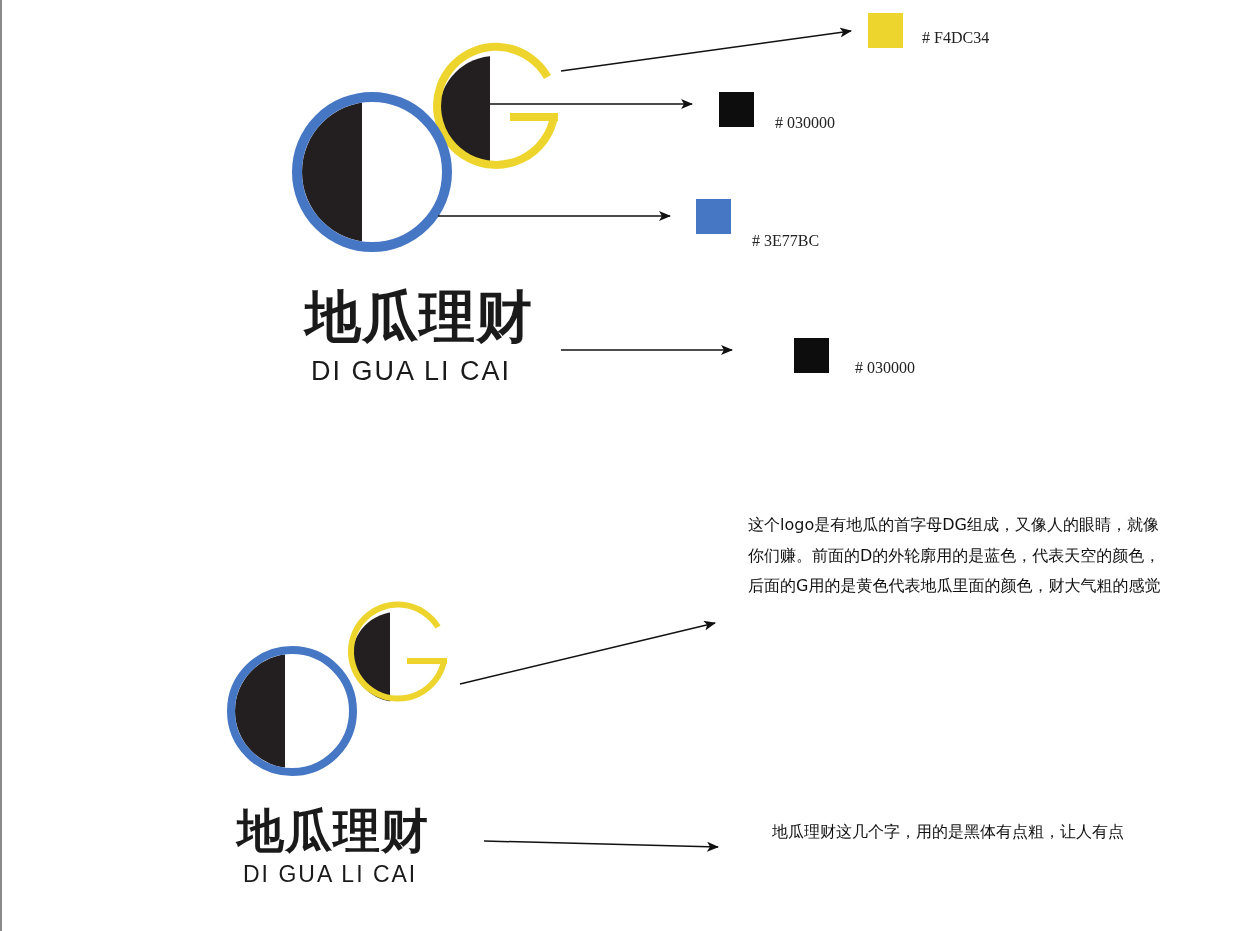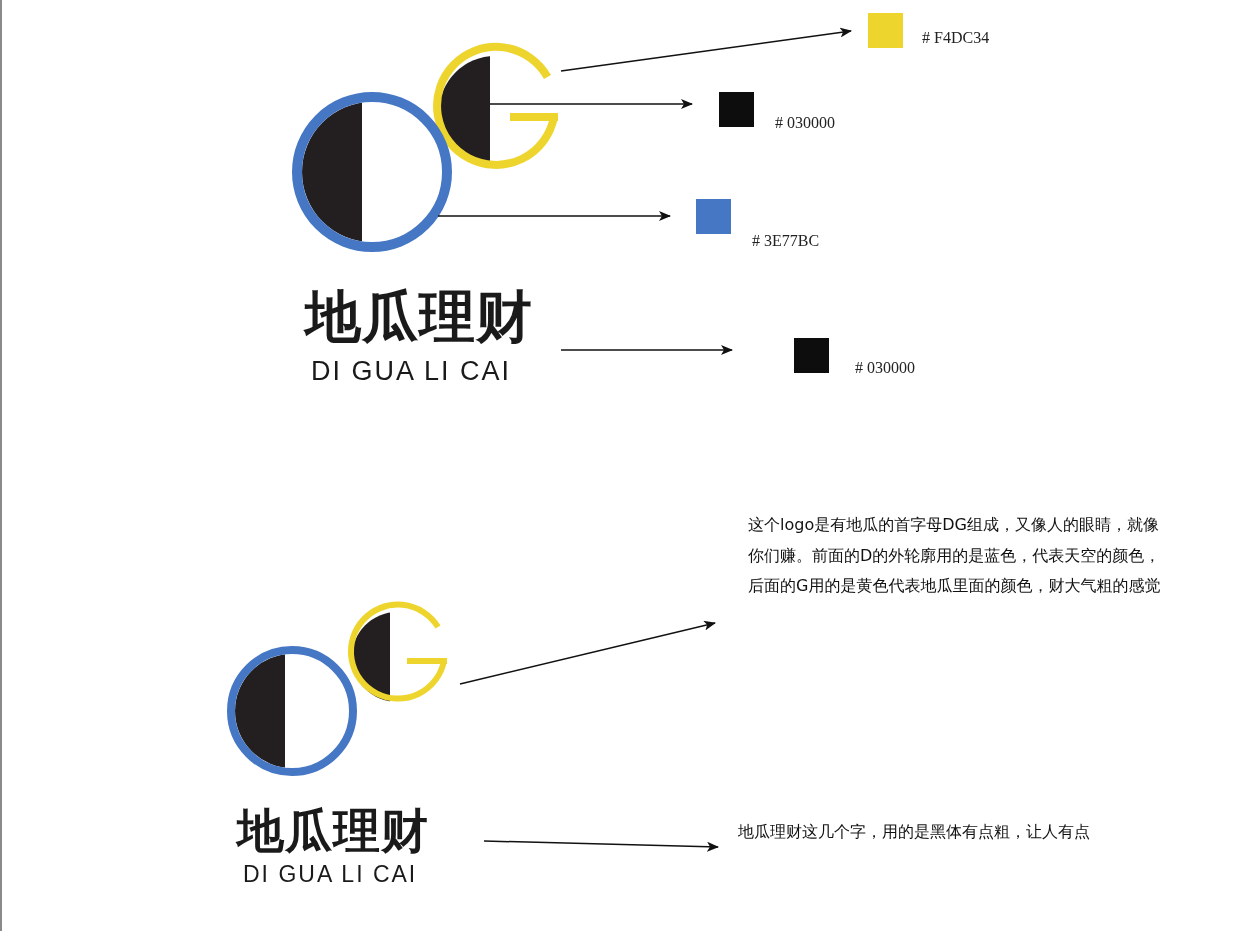--- a/index.html
+++ b/index.html
@@ -107,15 +107,15 @@
 
 <div class="brand-cn" style="left:237px; top:800px; font-size:47px;">地瓜理财</div>
 <div class="brand-en" style="left:243px; top:861px; font-size:23px;">DI GUA LI CAI</div>
 
 <div class="desc" style="left:729px; top:510px;margin-left:19px;">
   <div>这个logo是有地瓜的首字母DG组成，又像人的眼睛，就像</div>
   <div>你们赚。前面的D的外轮廓用的是蓝色，代表天空的颜色，</div>
   <div>后面的G用的是黄色代表地瓜里面的颜色，财大气粗的感觉</div>
 </div>
 
-<div class="desc" style="left:738px; top:817px; line-height:30px;">
+<div class="desc" style="left:772px; top:817px; line-height:30px;">
   <div>地瓜理财这几个字，用的是黑体有点粗，让人有点</div>
 </div>
 
 </body></html>

